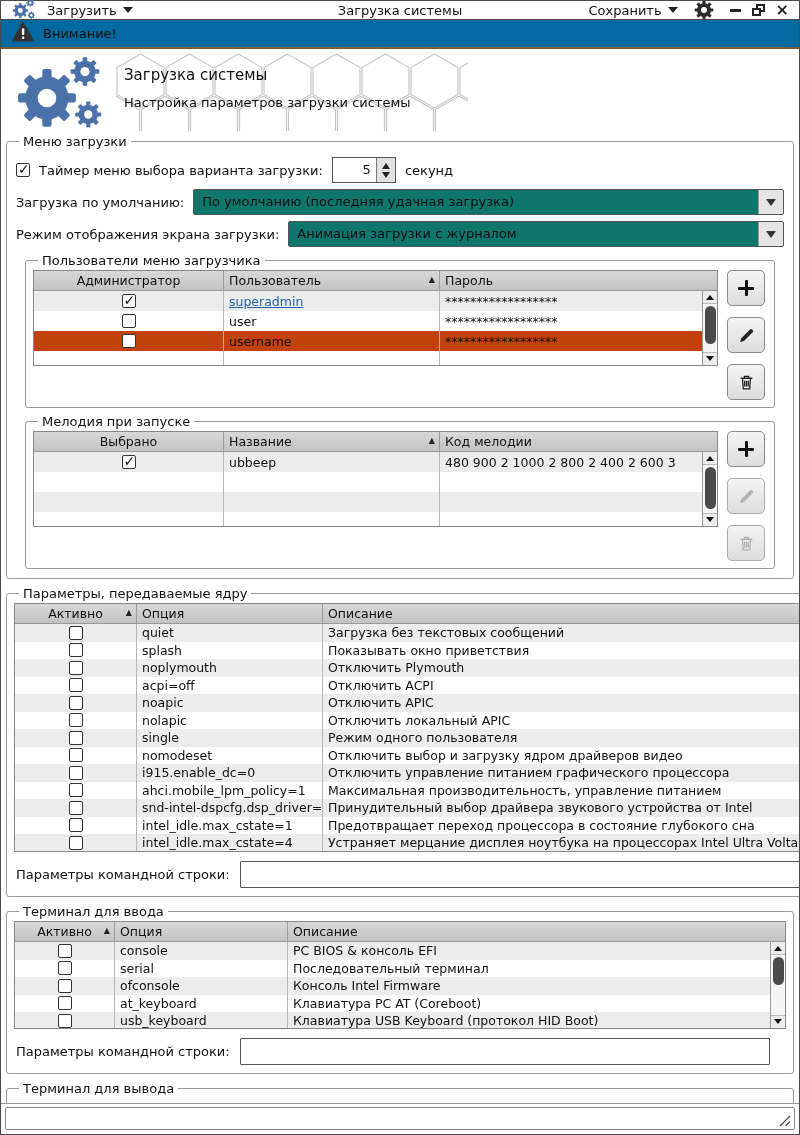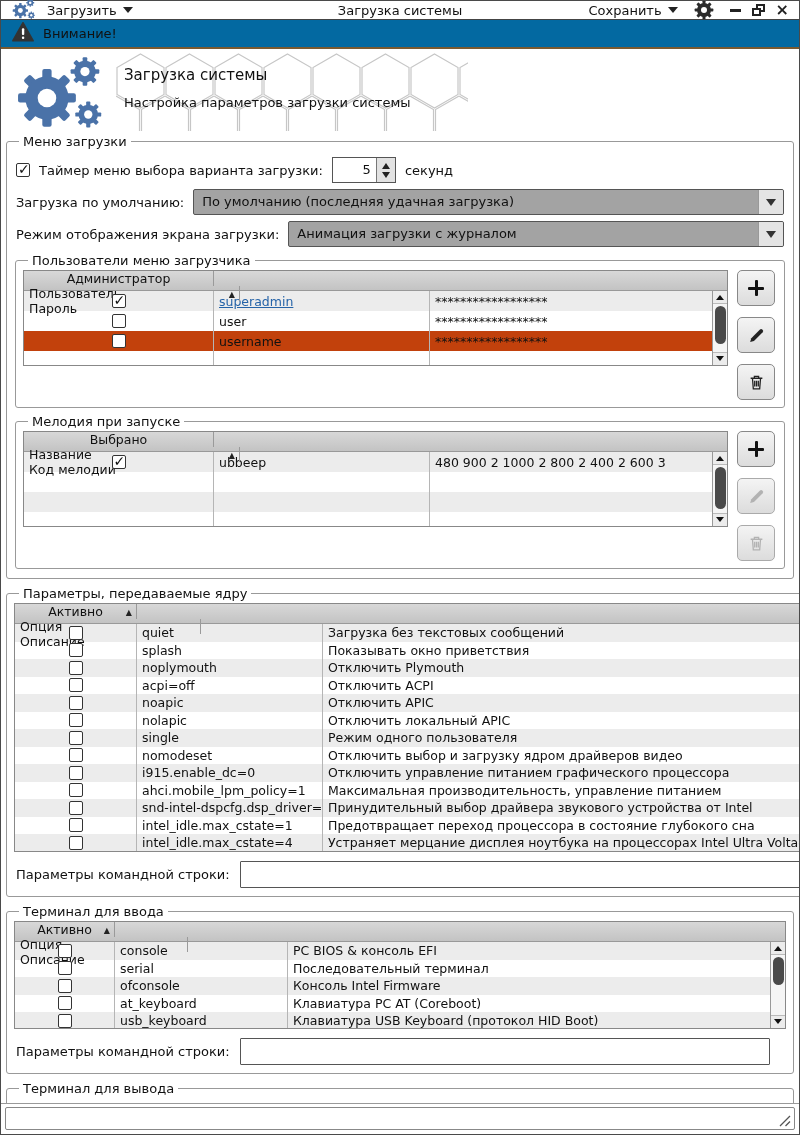--- a/index.html
+++ b/index.html
@@ -32,46 +32,46 @@
   .banner { position:relative; height:78px; flex:0 0 auto; margin-bottom:3px; }
   .banner .hexes { position:absolute; left:110px; top:0; }
   .banner .logo { position:absolute; left:8px; top:2px; }
   .banner .titles { position:absolute; left:118px; top:13px; }
   .banner .b-title { font-size:15px; margin-bottom:11px; }
   .banner .b-sub { font-size:13px; }
 
   
   fieldset { border:1px solid #999; border-radius:3px; padding:2px 7px 7px; margin-bottom:7px; background:#fff; }
   legend { padding:0 4px; margin-left:5px; font-size:13px; }
-  fieldset.inner { margin:6px 1px 2px; }
+  fieldset.inner { margin:6px 11px 2px; }
 
   .frow { display:flex; align-items:center; gap:9px; margin:6px 2px; }
   .frow label { white-space:nowrap; }
 
   
   .cb { width:14px; height:14px; border:1px solid #333; border-radius:2px; background:#fff; display:inline-block; position:relative; flex:0 0 auto; }
   .cb.checked::after { content:"✓"; position:absolute; left:1px; top:-3px; font-size:14px; font-weight:bold; color:#111; }
 
   
   .spin { width:64px; height:26px; border:1px solid #555; display:flex; background:#fff; flex:0 0 auto; }
   .spin .val { flex:1; text-align:right; padding:4px 5px 0 0; }
   .spin .btns { width:19px; background:#e2e2e2; border-left:1px solid #777; display:flex; flex-direction:column; align-items:center; justify-content:center; gap:3px; }
   .tri-up { width:0; height:0; border:4px solid transparent; border-bottom:6px solid #222; }
   .tri-dn { width:0; height:0; border:4px solid transparent; border-top:6px solid #222; }
 
   
-  .combo { flex:1; height:26px; border:1px solid #555; border-radius:2px; background:#a3a3a3; display:flex; align-items:stretch; overflow:hidden; }
+  .combo { flex:1; height:26px; border:1px solid #555; border-radius:2px; background:#0f766e; display:flex; align-items:stretch; overflow:hidden; }
   .combo .cval { flex:1; padding:4px 8px 0; white-space:nowrap; overflow:hidden; }
   .combo .cbtn { width:25px; background:#e4e4e4; border-left:1px solid #999; display:flex; align-items:center; justify-content:center; }
   .combo .cbtn::after { content:""; width:0; height:0; border:5px solid transparent; border-top:7px solid #333; margin-top:6px; }
 
   
   .tblwrap { display:flex; align-items:flex-start; }
   .table { border:1px solid #888; background:#fff; position:relative; flex:1; overflow:hidden; font-size:12.5px; }
-  .thead { display:flex; background:linear-gradient(#d8d8d8,#c3c3c3); border-bottom:1px solid #999; height:20px;flex-direction:column; }
+  .thead { display:flex; background:linear-gradient(#d8d8d8,#c3c3c3); border-bottom:1px solid #999; height:20px; }
   .th { padding:0 5px; border-right:1px solid #9a9a9a; display:flex; align-items:center; position:relative; white-space:nowrap; }
   .th:last-child { border-right:none; }
   .th.center { justify-content:center; }
   .sort { position:absolute; right:4px; top:4px; font-size:8px; color:#222; }
   .tr { display:flex; }
   .tr:nth-child(odd) { background:#ececec; }
   .tr.selected { background:#c2410c; }
   .td { padding:0 5px; border-right:1px solid #b5b5b5; white-space:nowrap; overflow:hidden; display:flex; align-items:center; }
   .td:last-child { border-right:none; }
   .td.center { justify-content:center; }

